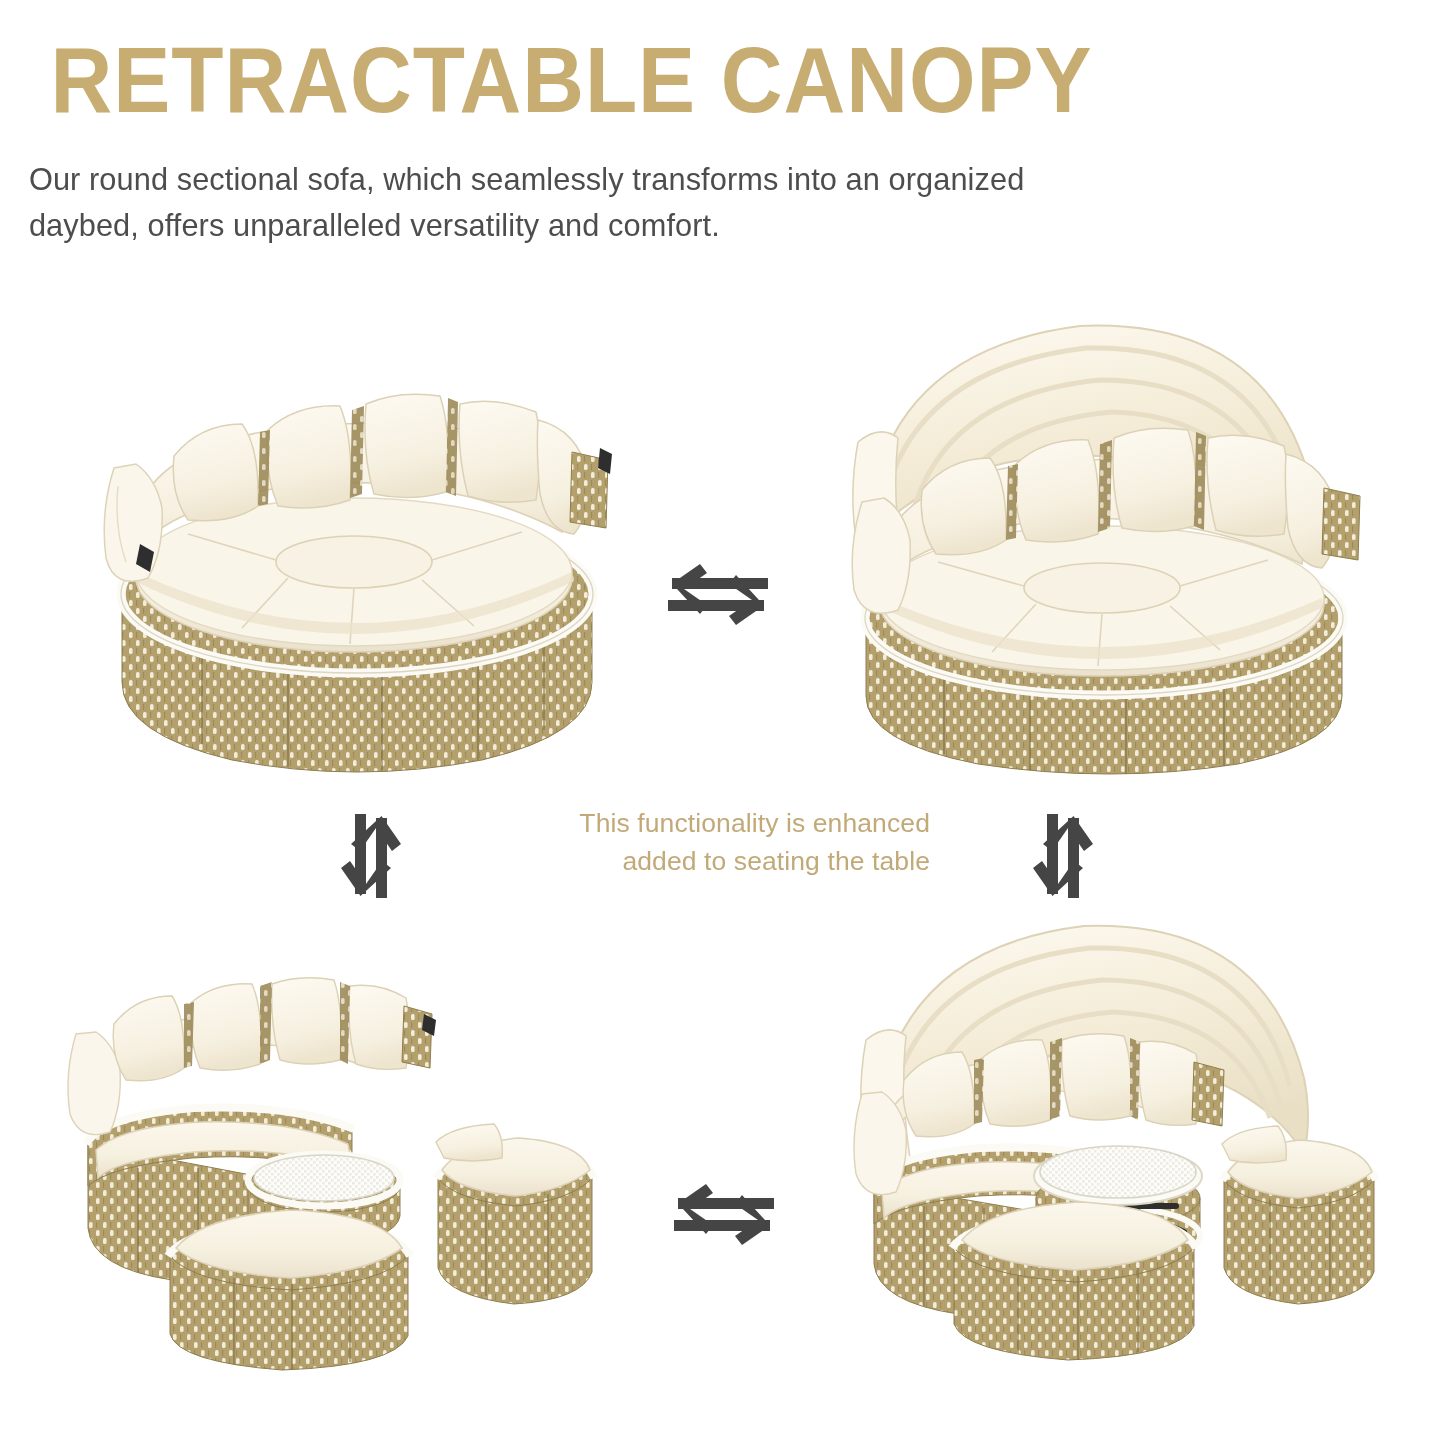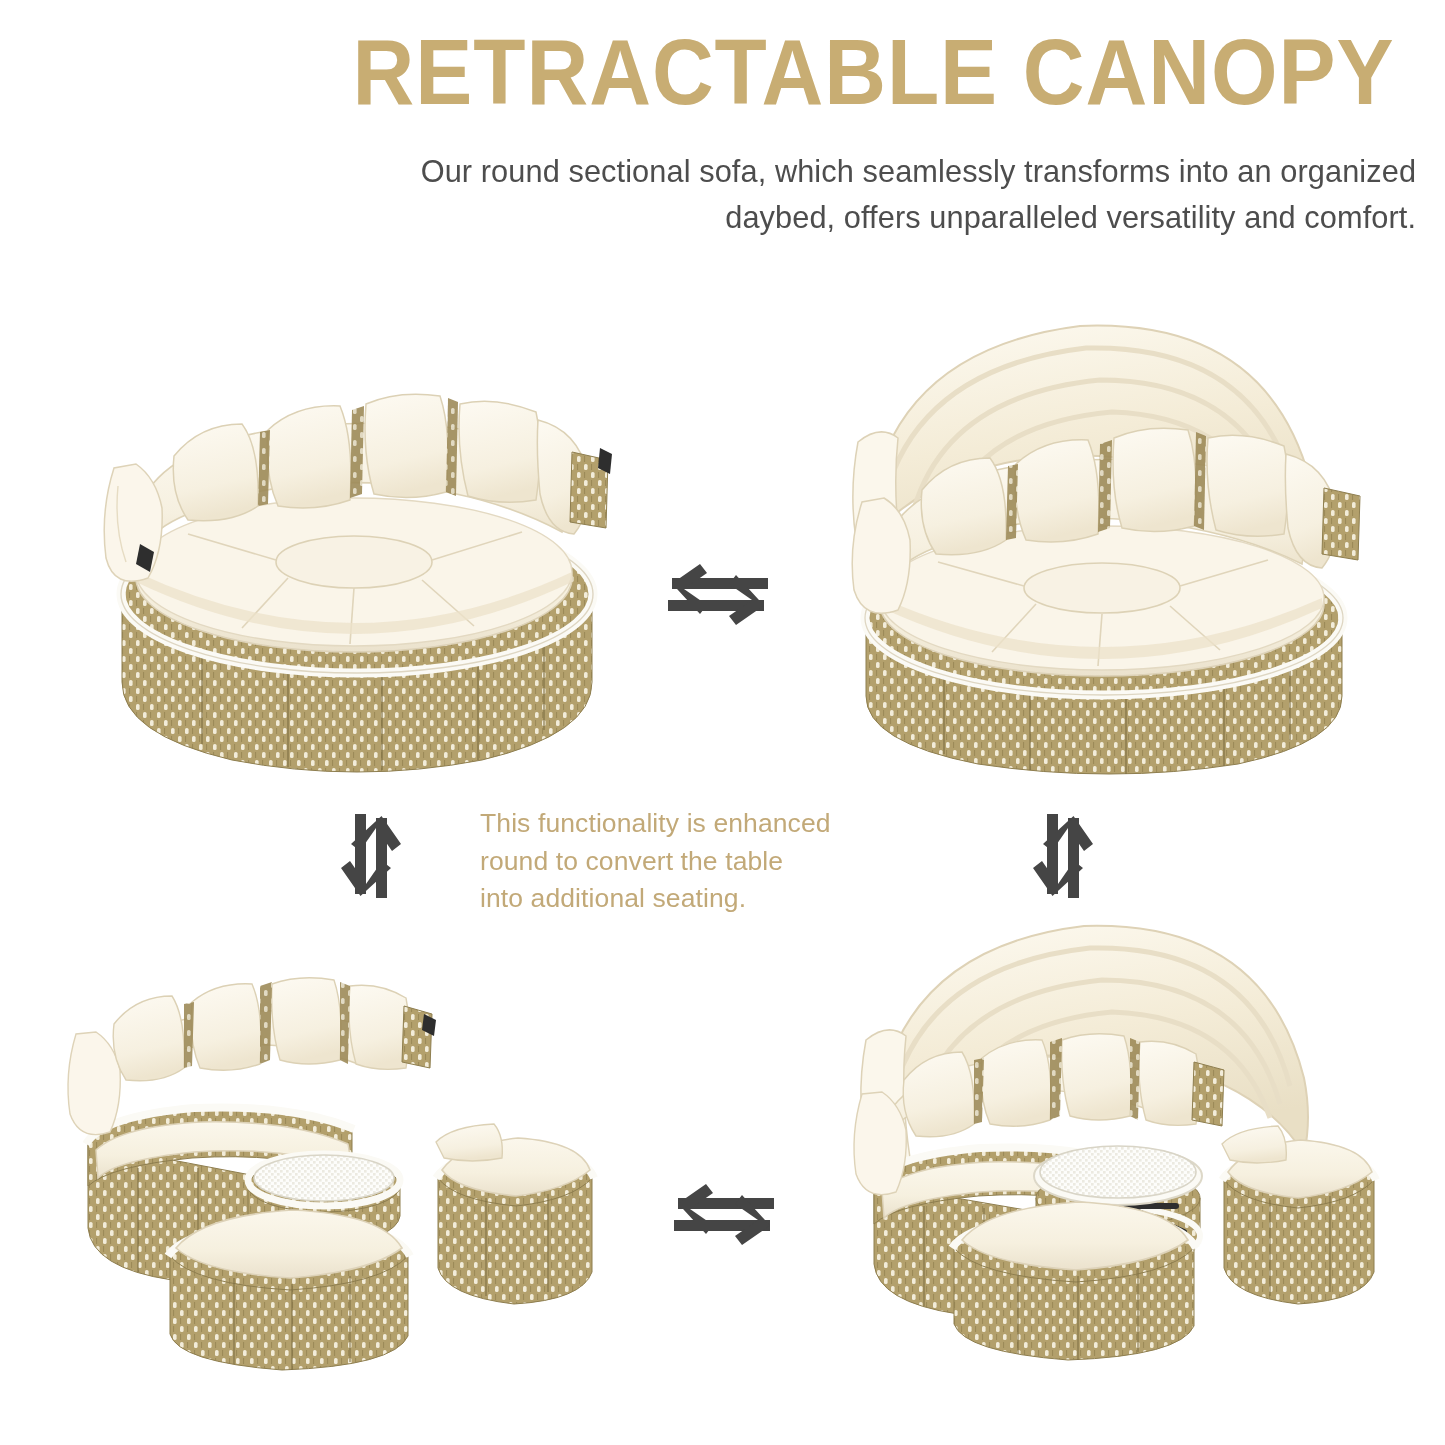--- a/index.html
+++ b/index.html
@@ -18,22 +18,22 @@
     width: 1445px;
     height: 1445px;
     background: #ffffff;
   }
 
   
   .header {
     position: absolute;
     top: 0; left: 0;
     width: 1445px;
-    text-align: right;
-    padding-top: 26px;
+    text-align: left;
+    padding-top: 34px;
   }
 
   .main-title {
     font-family: "Liberation Sans", sans-serif;
     font-size: 92px;
     font-weight: 700;
     letter-spacing: 1px;
     color: #c8ad73;
     line-height: 1.02;
     transform: scaleX(0.93);
@@ -52,21 +52,21 @@
     transform-origin: center;
   }
   .subtitle .sub-line { display: block; white-space: nowrap; }
 
   
   .center-caption {
     position: absolute;
     left: 480px;
     top: 805px;
     width: 450px;
-    text-align: left;
+    text-align: right;
     color: #c2a978;
     font-size: 26.5px;
     line-height: 1.42;
     letter-spacing: 0.1px;
   }
   .center-caption .cap-line { display: block; white-space: nowrap; }
 
   
   .arrow { position: absolute; }
   .arrow svg { display: block; }
@@ -93,22 +93,21 @@
   <div class="header">
     <div class="main-title">RETRACTABLE CANOPY</div>
     <div class="subtitle">
       <span class="sub-line">Our round sectional sofa, which seamlessly transforms into an organized</span>
       <span class="sub-line">daybed, offers unparalleled versatility and comfort.</span>
     </div>
   </div>
 
   <div class="center-caption">
     <span class="cap-line">This functionality is enhanced</span>
-    <span class="cap-line">round to convert the table</span>
-    <span class="cap-line">into additional seating.</span>
+    <span class="cap-line">added to seating the table</span>
   </div>
 
   <svg width="0" height="0" style="position:absolute" aria-hidden="true">
     <defs>
 
       <pattern id="wicker" width="14" height="16" patternUnits="userSpaceOnUse">
         <rect width="14" height="16" fill="#b3a06c"></rect>
         <rect x="2" y="2" width="3.6" height="6" rx="1.6" fill="#f2ecd9"></rect>
         <rect x="9" y="10" width="3.6" height="6" rx="1.6" fill="#f2ecd9"></rect>
         <rect x="2" y="10" width="1.1" height="6" fill="#9c8a58"></rect>

